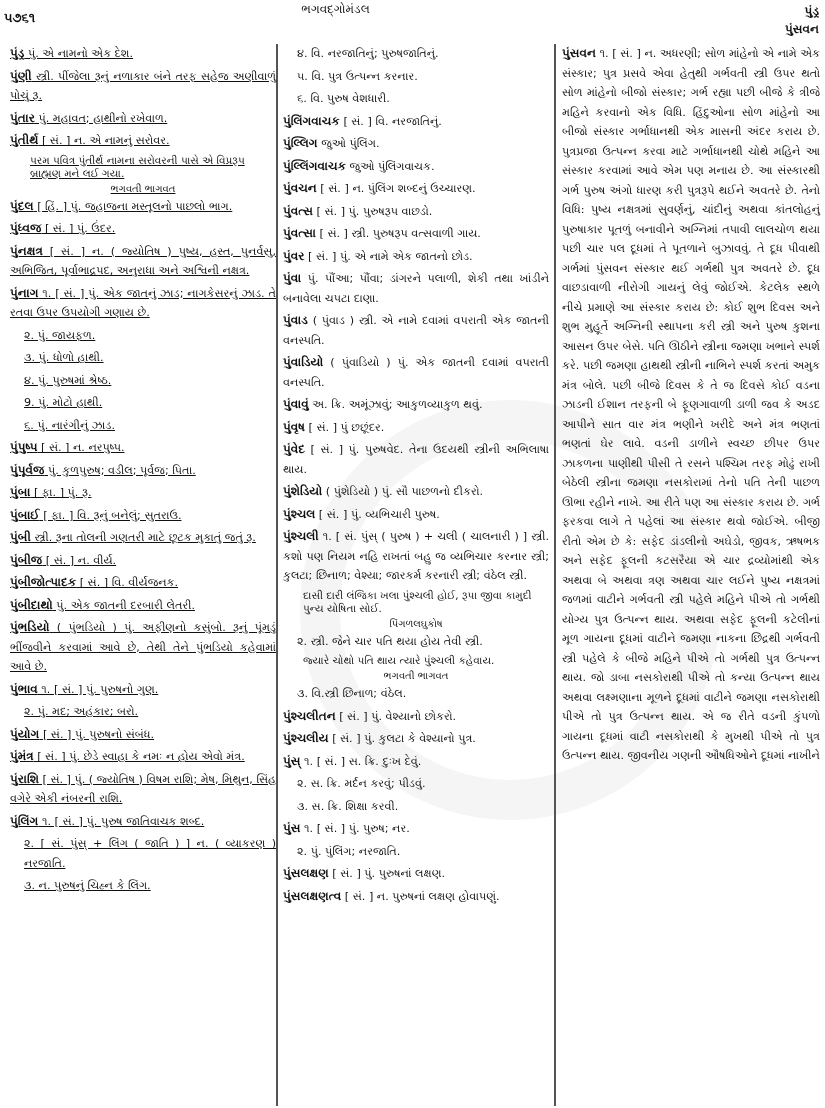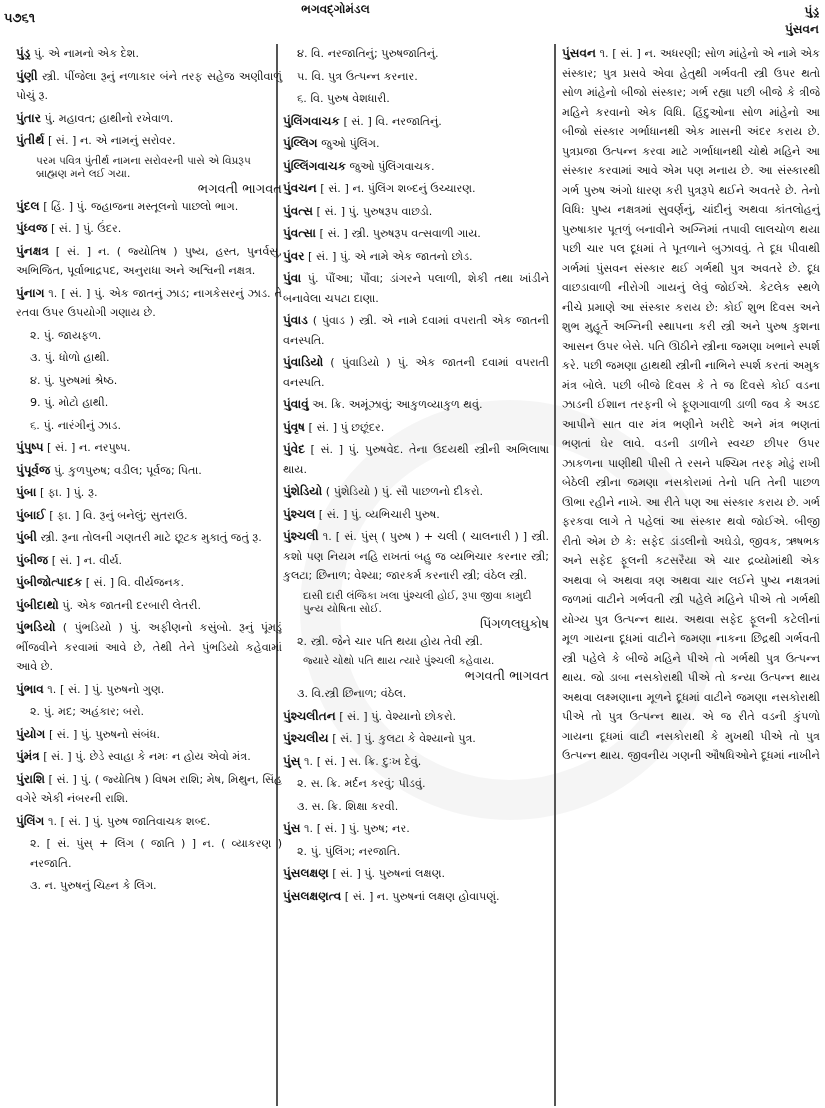--- a/index.html
+++ b/index.html
@@ -1,32 +1,32 @@
 <!DOCTYPE html>
 <html><head>
 <meta charset="utf-8">
 <style>
   html,body{margin:0;padding:0;background:#fff;}
   body{width:825px;height:1108px;overflow:hidden;position:relative;font-family:"DejaVu Sans",sans-serif;color:#111;}
   .header{position:absolute;top:0;left:0;width:825px;height:44px;}
   .page-num{position:absolute;left:4px;top:10px;font-size:13px;font-weight:bold;}
-  .book-title{position:absolute;left:0;width:671px;top:2px;text-align:center;font-size:12px;font-weight:bold;}
+  .book-title{position:absolute;left:0;width:671px;top:2px;text-align:center;font-size:12px;font-weight:normal;}
   .guide{position:absolute;right:6px;top:2px;text-align:right;font-size:12px;font-weight:bold;line-height:18px;}
   .col{position:absolute;top:44px;font-size:11.2px;line-height:19.5px;}
-  .col1{left:16px;width:266px;}
+  .col1{left:10px;width:266px;text-decoration:underline;}
   .col2{left:283px;width:266px;}
   .col3{left:562px;width:258px;}
   .rule{position:absolute;top:44px;width:2px;background:#555;height:1062px;}
   .rule1{left:276px;}
   .rule2{left:554px;}
   .entry{margin-bottom:3px;text-align:justify;}
   .hw{font-weight:bold;font-size:12px;}
   .sub{padding-left:14px;}
   .quote{padding-left:20px;font-size:10.5px;line-height:13px;}
-  .src{text-align:right;font-size:13px;line-height:17px;}
+  .src{text-align:center;font-size:10px;line-height:17px;}
   .watermark{position:absolute;left:300px;top:400px;width:420px;height:420px;border-radius:50%;border:40px solid rgba(0,0,0,0.04);box-sizing:border-box;pointer-events:none;}
 </style>
 </head>
 <body>
 
 <div class="header">
   <div class="page-num">૫૭૬૧</div>
   <div class="book-title">ભગવદ્ગોમંડલ</div>
   <div class="guide">
     <div>પુંડ્ર</div>

